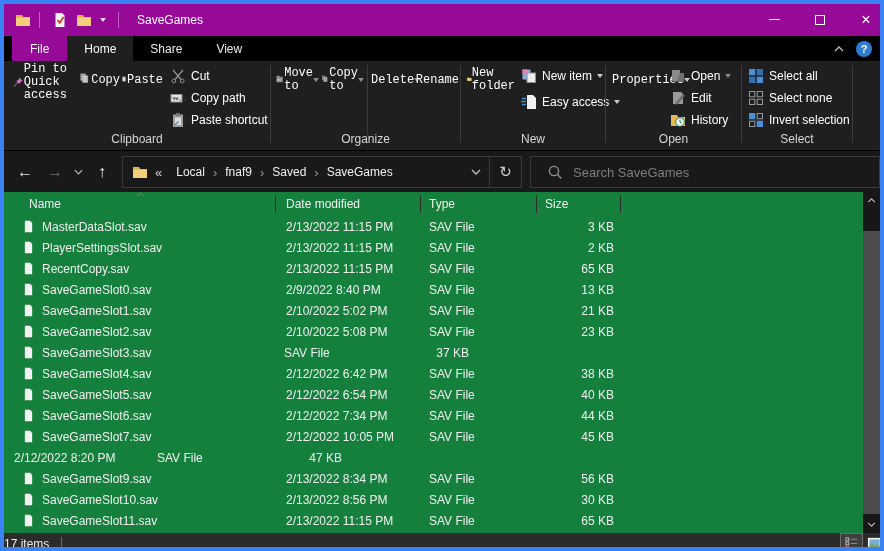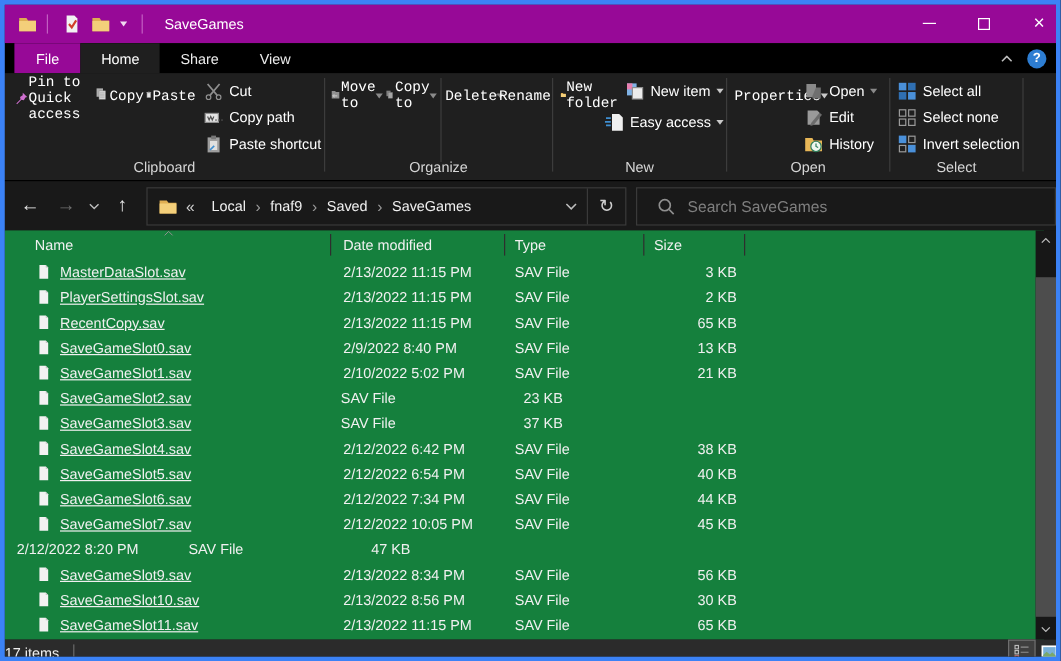--- a/index.html
+++ b/index.html
@@ -71,21 +71,21 @@
   
   .listwrap { position:absolute; left:0; top:188px; width:866px; height:341px; background:#15803d; }
   .lheader { display:flex; height:24px; align-items:center; color:#f0f0f0; position:relative; }
   .hcell { height:18px; line-height:18px; border-right:1px solid #2e2e2e; }
   .h-name { width:272px; padding-left:25px; }
   .h-date { width:145px; padding-left:10px; }
   .h-type { width:116px; padding-left:8px; }
   .h-size { width:84px; padding-left:8px; }
   .sort-ind { position:absolute; left:132px; top:0px; }
   .row { display:flex; height:21px; align-items:center; }
-  .c-name { width:272px; padding-left:26px; display:flex; align-items:center; gap:7px; overflow:hidden;text-decoration:underline; }
+  .c-name { width:272px; padding-left:18px; display:flex; align-items:center; gap:7px; overflow:hidden; }
   .c-date { width:145px; padding-left:10px; }
   .c-type { width:116px; padding-left:8px; }
   .c-size { width:84px; text-align:right; padding-right:7px; }
 
   
   .scrollbar { position:absolute; right:0; top:188px; width:17px; height:341px; background:#171717; }
   .sb-arrow { position:absolute; left:0; width:17px; height:17px; display:flex; align-items:center; justify-content:center; }
   .sb-thumb { position:absolute; left:0; top:39px; width:17px; height:283px; background:#4d4d4d; }
 
   
@@ -364,21 +364,21 @@
           </svg>
         <span>New folder</span>
       </div>
       <div class="smallbtn" style="left:60px;top:5px">
         <svg class="ic16">
             <use href="#i-newitem"></use>
           </svg>
         <span>New item</span>
         <span class="caret"></span>
       </div>
-      <div class="smallbtn" style="left:43px;top:31px">
+      <div class="smallbtn" style="left:60px;top:31px">
         <svg class="ic16">
             <use href="#i-easyaccess"></use>
           </svg>
         <span>Easy access</span>
         <span class="caret"></span>
       </div>
       <div class="grp-label">New</div>
     </div>
     <div class="gsep" style="left:601px"></div>
 
@@ -558,20 +558,21 @@
       <span class="c-size size">21 KB</span>
     </div>
 
     <div class="row">
       <span class="c-name">
         <svg class="ic12">
               <use href="#i-page"></use>
             </svg>
         <span class="fname">SaveGameSlot2.sav</span>
       </span>
+      <span class="c-date date">2/10/2022 5:08 PM</span>
       <span class="c-type type">SAV File</span>
       <span class="c-size size">23 KB</span>
     </div>
 
     <div class="row">
       <span class="c-name">
         <svg class="ic12">
               <use href="#i-page"></use>
             </svg>
         <span class="fname">SaveGameSlot3.sav</span>

